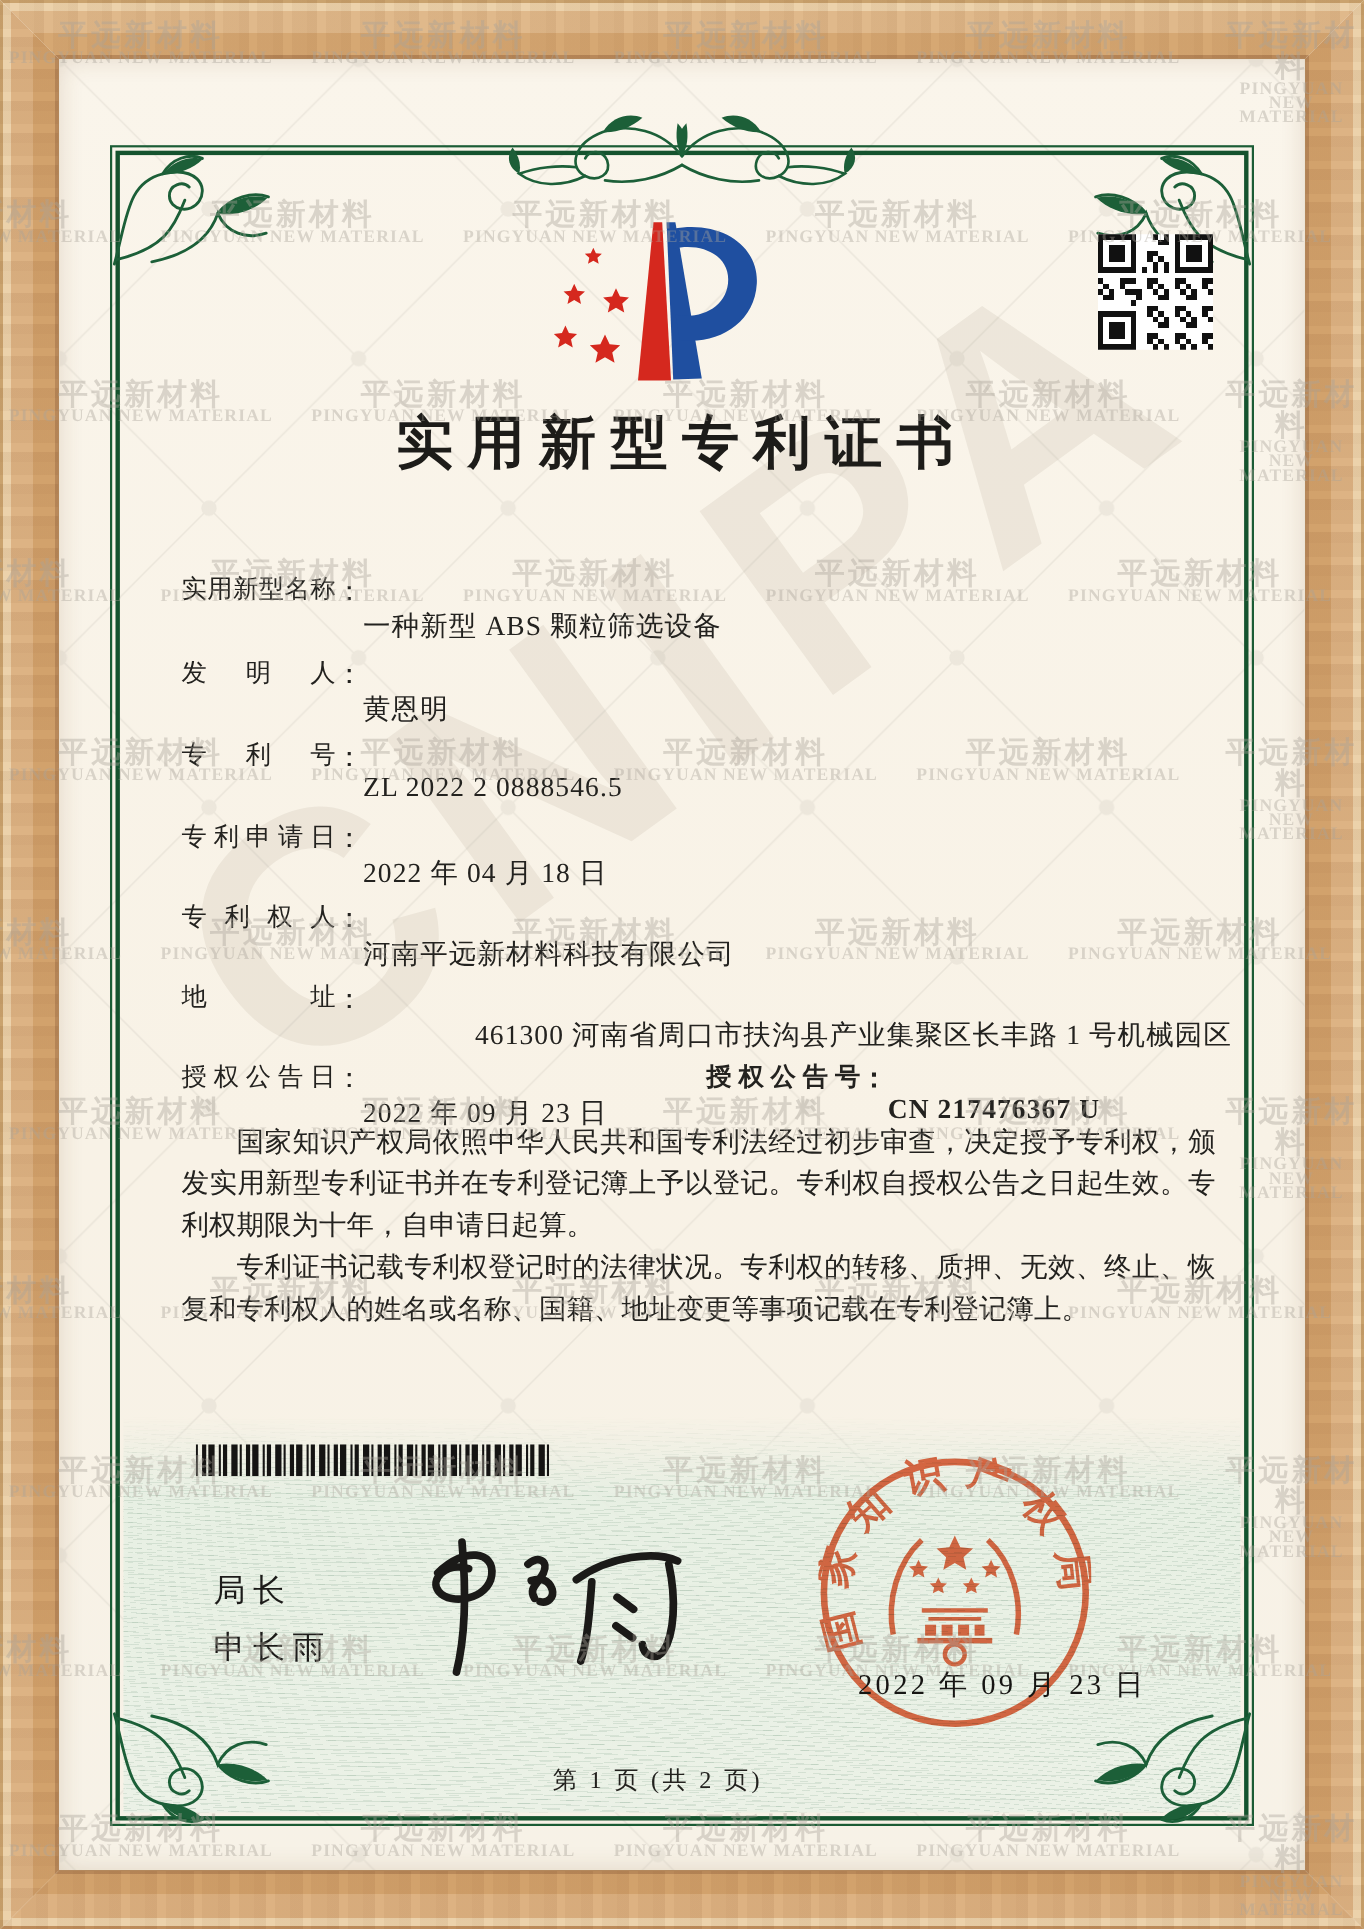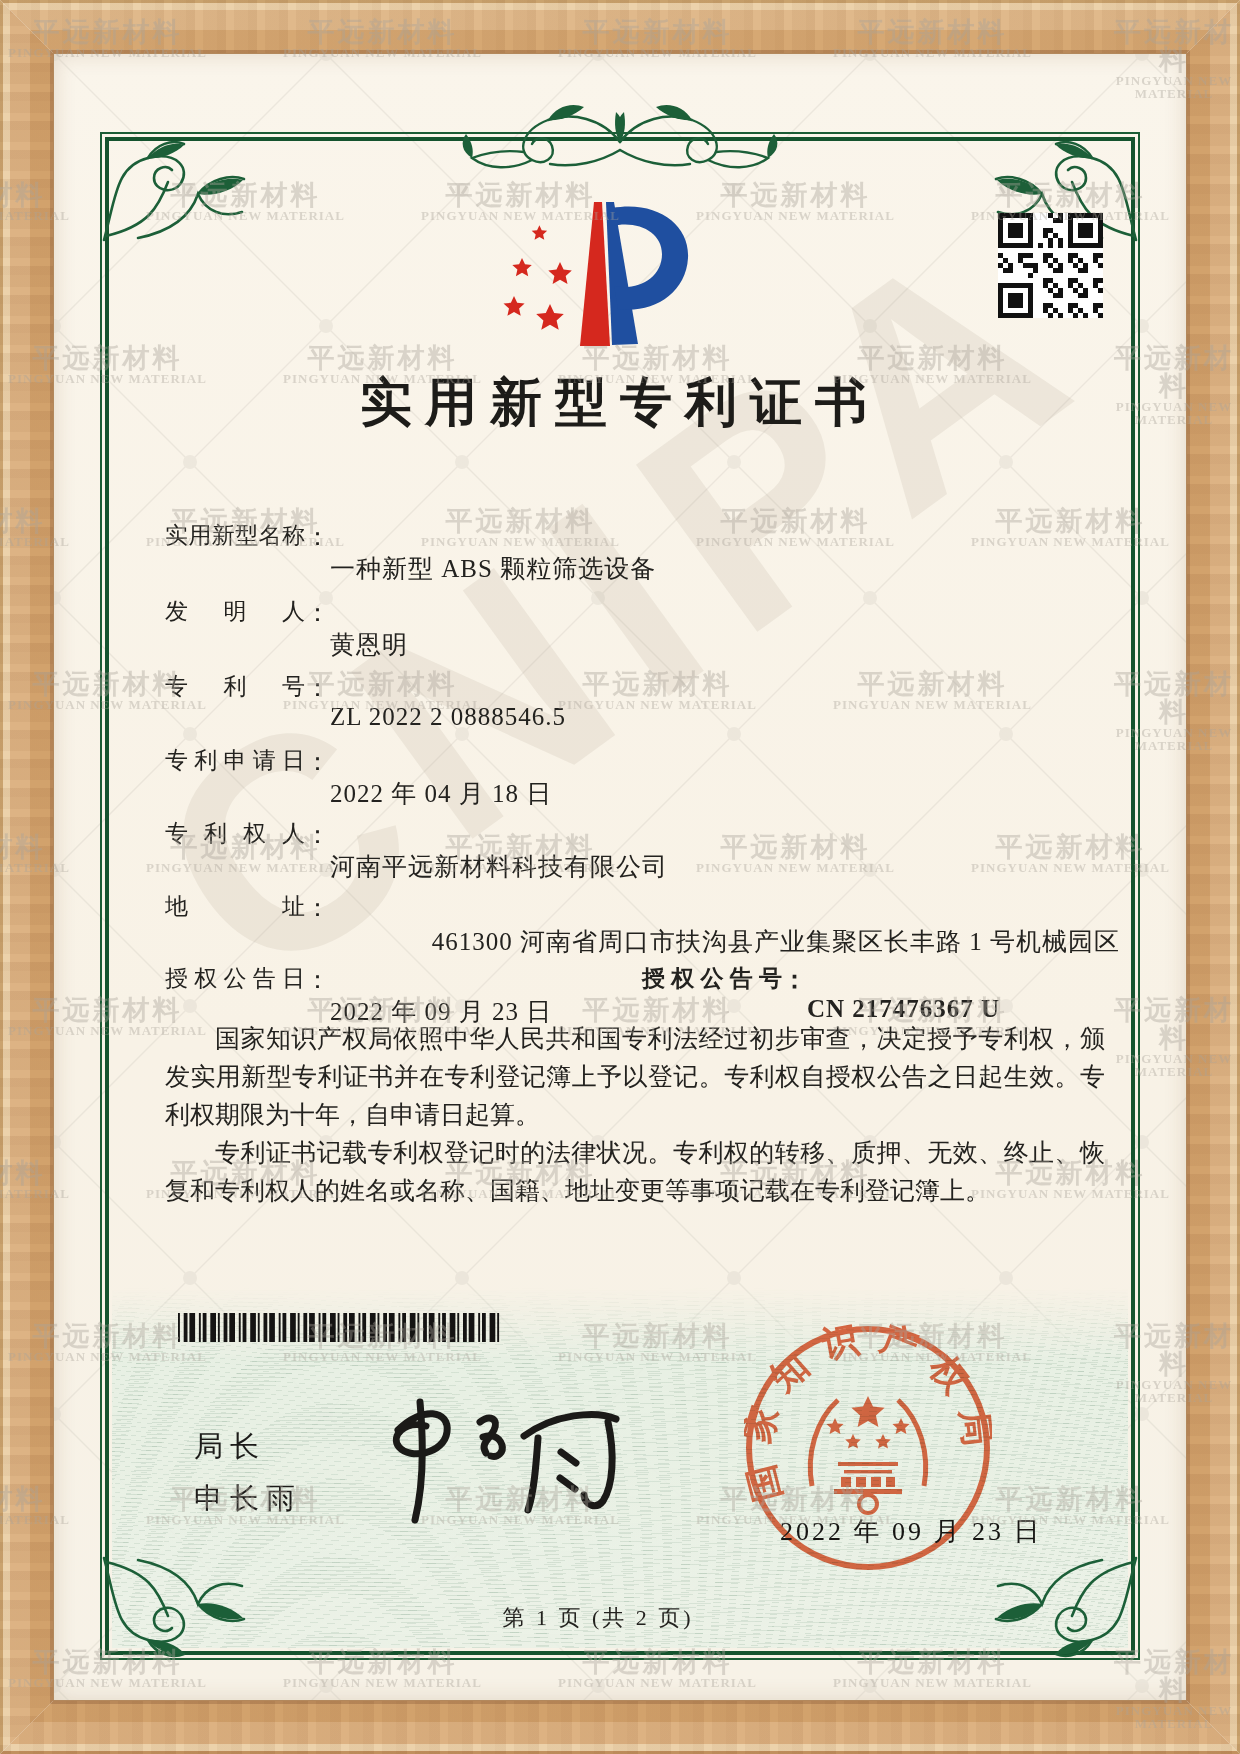--- a/index.html
+++ b/index.html
@@ -58,21 +58,21 @@
   .director{left:170px;top:1420px;font-family:"Liberation Sans","DejaVu Sans",sans-serif;
     font-size:29px;letter-spacing:7px;line-height:52px;color:#1c1b19;margin-left:24px;}
   .sealdate{left:780px;top:1514px;font-size:26px;letter-spacing:3px;color:#161513;z-index:8;}
   .pageinfo{left:0;top:1603px;width:1196px;text-align:center;font-size:22px;letter-spacing:3px;font-family:Liberation Serif, serif;}
   .contnote{left:0;top:1672px;width:1240px;text-align:center;font-size:22px;letter-spacing:4px;z-index:6;}
   
   .wmlayer{position:absolute;left:0;top:0;width:1240px;height:1754px;z-index:9;pointer-events:none;overflow:hidden;}
   .wmtile{position:absolute;opacity:.40;color:#aaa49a;text-align:center;
     font-family:Liberation Serif, serif;}
   .wmtile .cn{font-size:27px;font-weight:bold;letter-spacing:3px;line-height:28px;}
-  .wmtile .en{font-size:13px;font-weight:bold;letter-spacing:1px;line-height:13px;}
+  .wmtile .en{font-size:16px;font-weight:bold;letter-spacing:1px;line-height:13px;}
   svg{display:block;}
 </style>
 </head>
 <body>
 
 <div class="page">
 
   <div class="wood top"></div>
   <div class="wood bottom"></div>
   <div class="wood left"></div>

